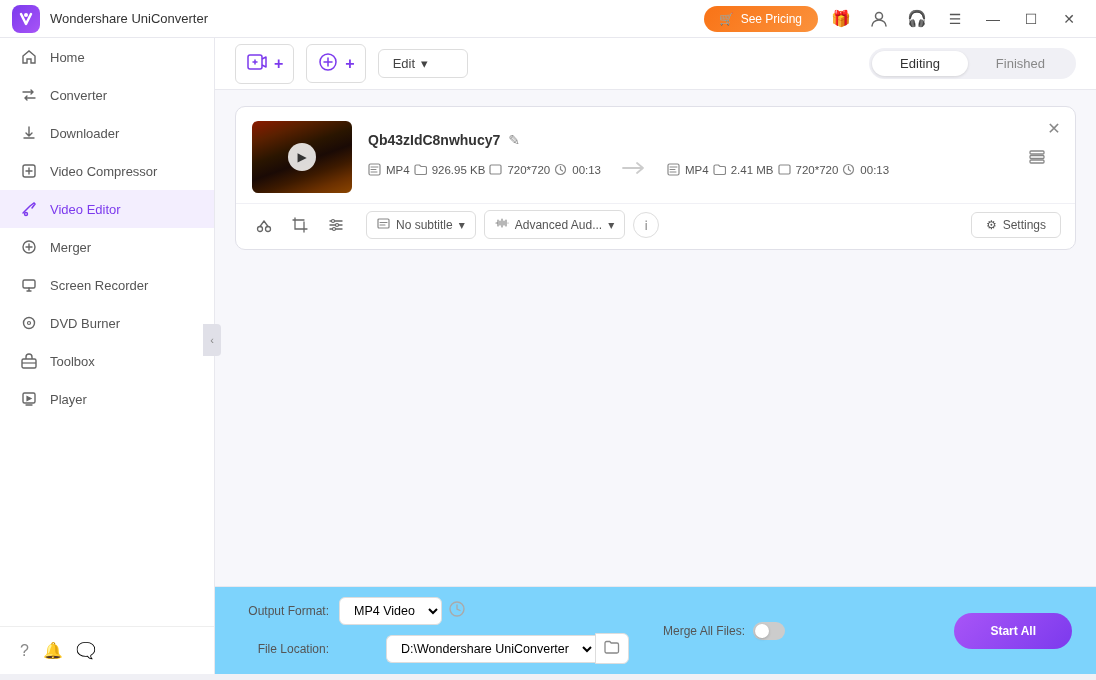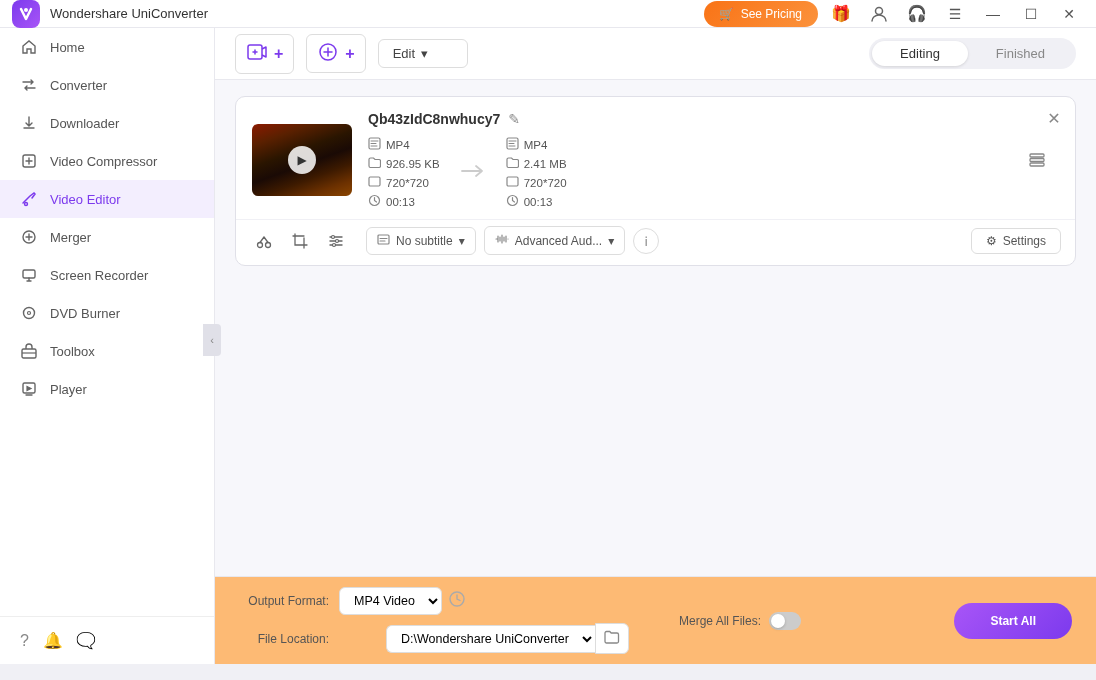--- a/index.html
+++ b/index.html
@@ -1,20 +1,20 @@
 <!DOCTYPE html>
 <html><head>
   <meta charset="utf-8">
   <style>
     * { margin: 0; padding: 0; box-sizing: border-box; }
     body { font-family: -apple-system, BlinkMacSystemFont, 'Segoe UI', sans-serif; background: #f0f0f5; width: 1096px; height: 680px; overflow: hidden; }
 
     
     .title-bar {
-      display: flex; align-items: center; background: #fff; height: 28px;
+      display: flex; align-items: center; background: #fff; height: 38px;
       padding: 13px 12px; border-bottom: 1px solid #e8e8ee; position: relative;
     }
     .title-bar-logo {
       width: 28px; height: 28px; background: linear-gradient(135deg, #7c3aed, #a855f7);
       border-radius: 8px; display: flex; align-items: center; justify-content: center;
       color: #fff; font-size: 14px; font-weight: bold; margin-right: 10px; flex-shrink: 0;
     }
     .title-bar-title { font-size: 13px; color: #333; flex: 1; }
     .title-bar-actions { display: flex; align-items: center; gap: 8px; margin-left: auto; }
     .see-pricing-btn {
@@ -108,21 +108,21 @@
       position: absolute; width: 28px; height: 28px; background: rgba(255,255,255,0.85);
       border-radius: 50%; display: flex; align-items: center; justify-content: center; font-size: 12px; color: #333;
     }
 
     .file-info { flex: 1; min-width: 0; }
     .file-name-row { display: flex; align-items: center; gap: 8px; margin-bottom: 10px; }
     .file-name { font-size: 14px; font-weight: 600; color: #333; }
     .file-edit-icon { color: #888; font-size: 14px; cursor: pointer; }
 
     .file-specs { display: flex; align-items: center; gap: 0; flex: 1; }
-    .spec-group { display: flex; flex-direction: column; gap: 4px; }
+    .spec-group { display: flex; flex-direction: row; gap: 4px; }
     .spec-row { display: flex; align-items: center; gap: 5px; font-size: 11.5px; color: #555; }
     .spec-icon { font-size: 11px; color: #888; }
     .arrow-sep { color: #bbb; font-size: 20px; padding: 0 18px; align-self: center; }
 
     .save-btn-wrap { margin-left: auto; padding-right: 10px; }
     .save-btn {
       border: 2px solid #c084fc; background: #fff; color: #333; font-size: 14px;
       font-weight: 500; padding: 8px 28px; border-radius: 20px; cursor: pointer;
       transition: background 0.15s;
     }
@@ -148,22 +148,22 @@
       width: 26px; height: 26px; border: 1px solid #ddd; border-radius: 50%; background: #fff;
       display: flex; align-items: center; justify-content: center; font-size: 13px; color: #888; cursor: pointer;
     }
     .settings-dropdown {
       display: flex; align-items: center; gap: 6px; border: 1px solid #ddd; border-radius: 6px;
       padding: 5px 14px; font-size: 12px; color: #555; background: #fff; cursor: pointer; margin-left: auto;
     }
 
     
     .bottom-bar {
-      background: #fdba74; border-top: 1px solid #e8e8ee; padding: 10px 24px;
-      display: flex; align-items: center; gap: 20px;
+      background: #7dd3fc; border-top: 1px solid #e8e8ee; padding: 10px 24px;
+      display: flex; align-items: center; gap: 4px;
     }
     .merge-row { display: flex; align-items: center; gap: 8px; }
     .merge-label { font-size: 12px; color: #555; }
     .toggle {
       width: 32px; height: 18px; background: #ccc; border-radius: 9px; position: relative; cursor: pointer;
     }
     .toggle-knob {
       width: 14px; height: 14px; background: #fff; border-radius: 50%; position: absolute; top: 2px; left: 2px;
       box-shadow: 0 1px 3px rgba(0,0,0,0.2);
     }

